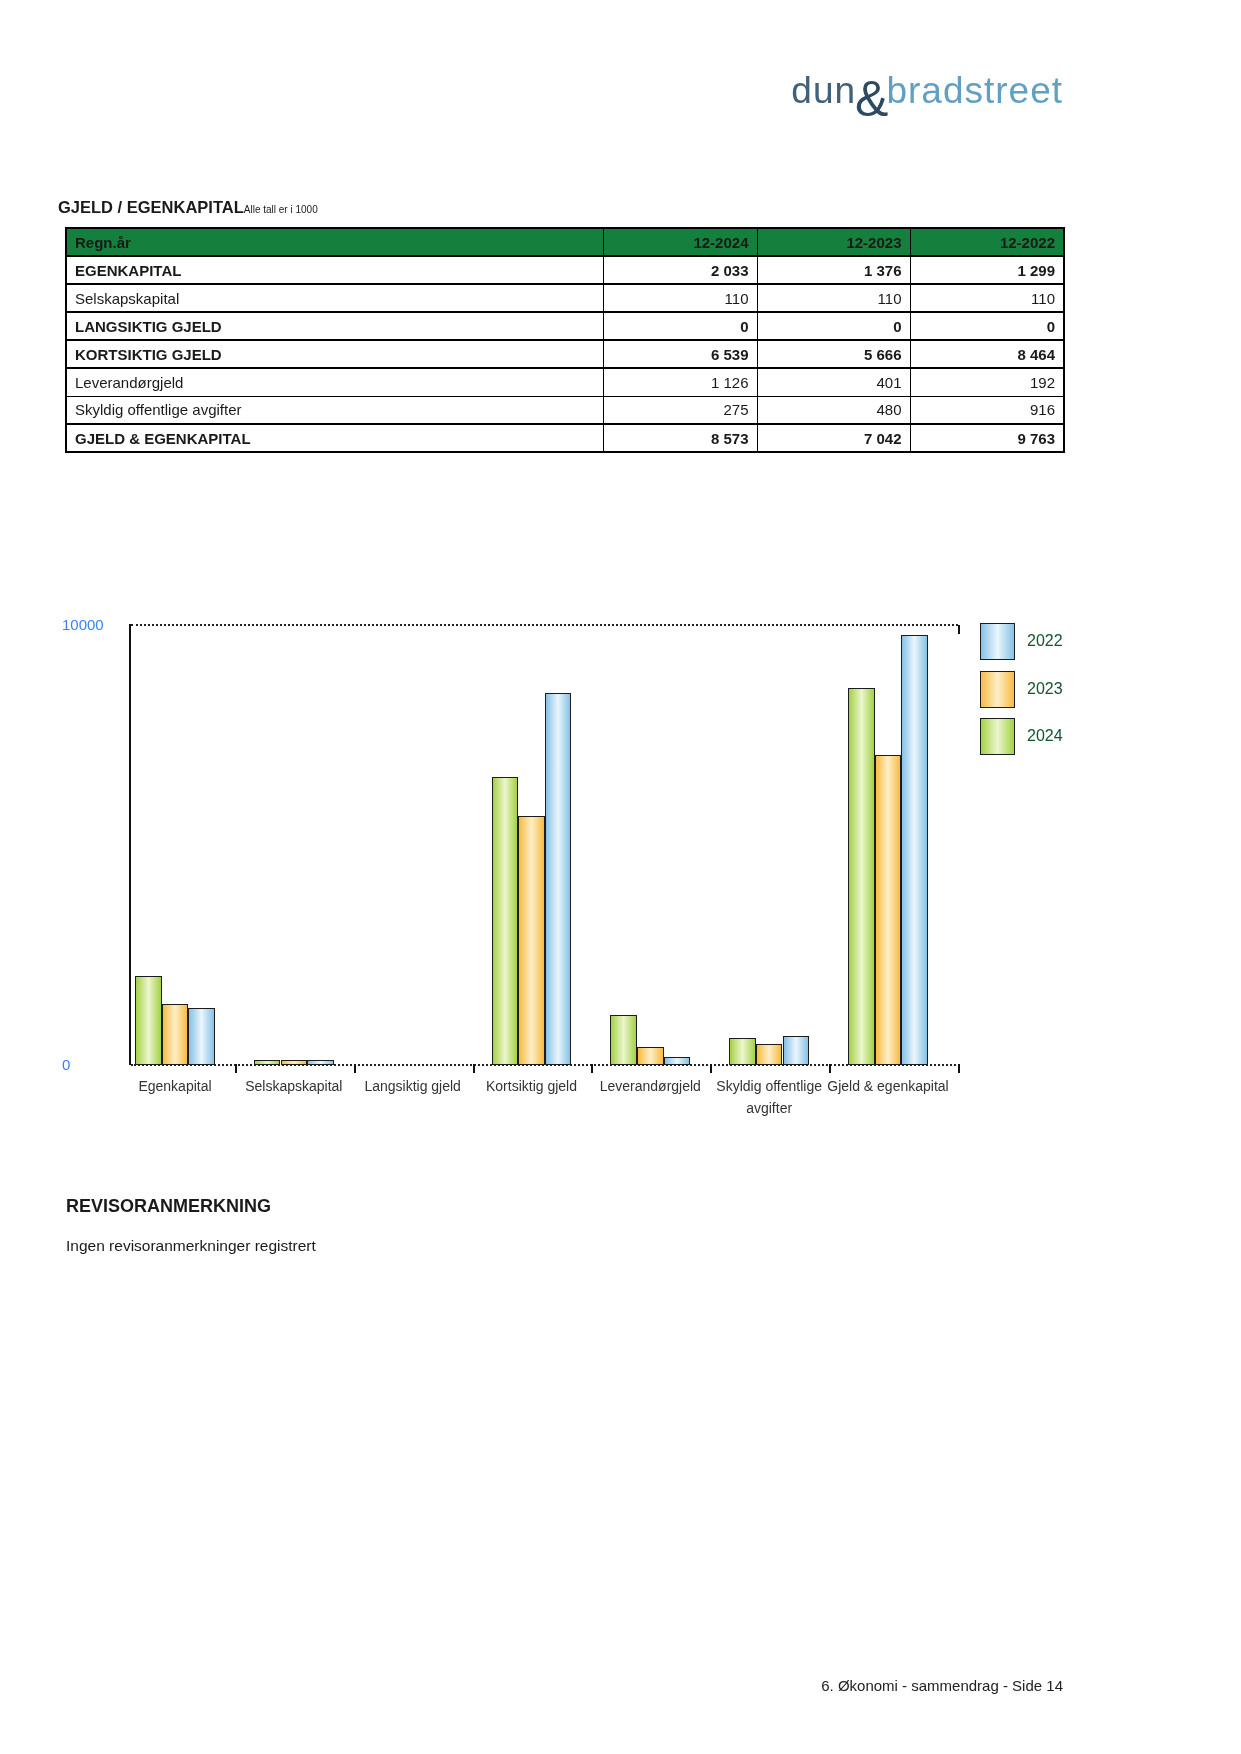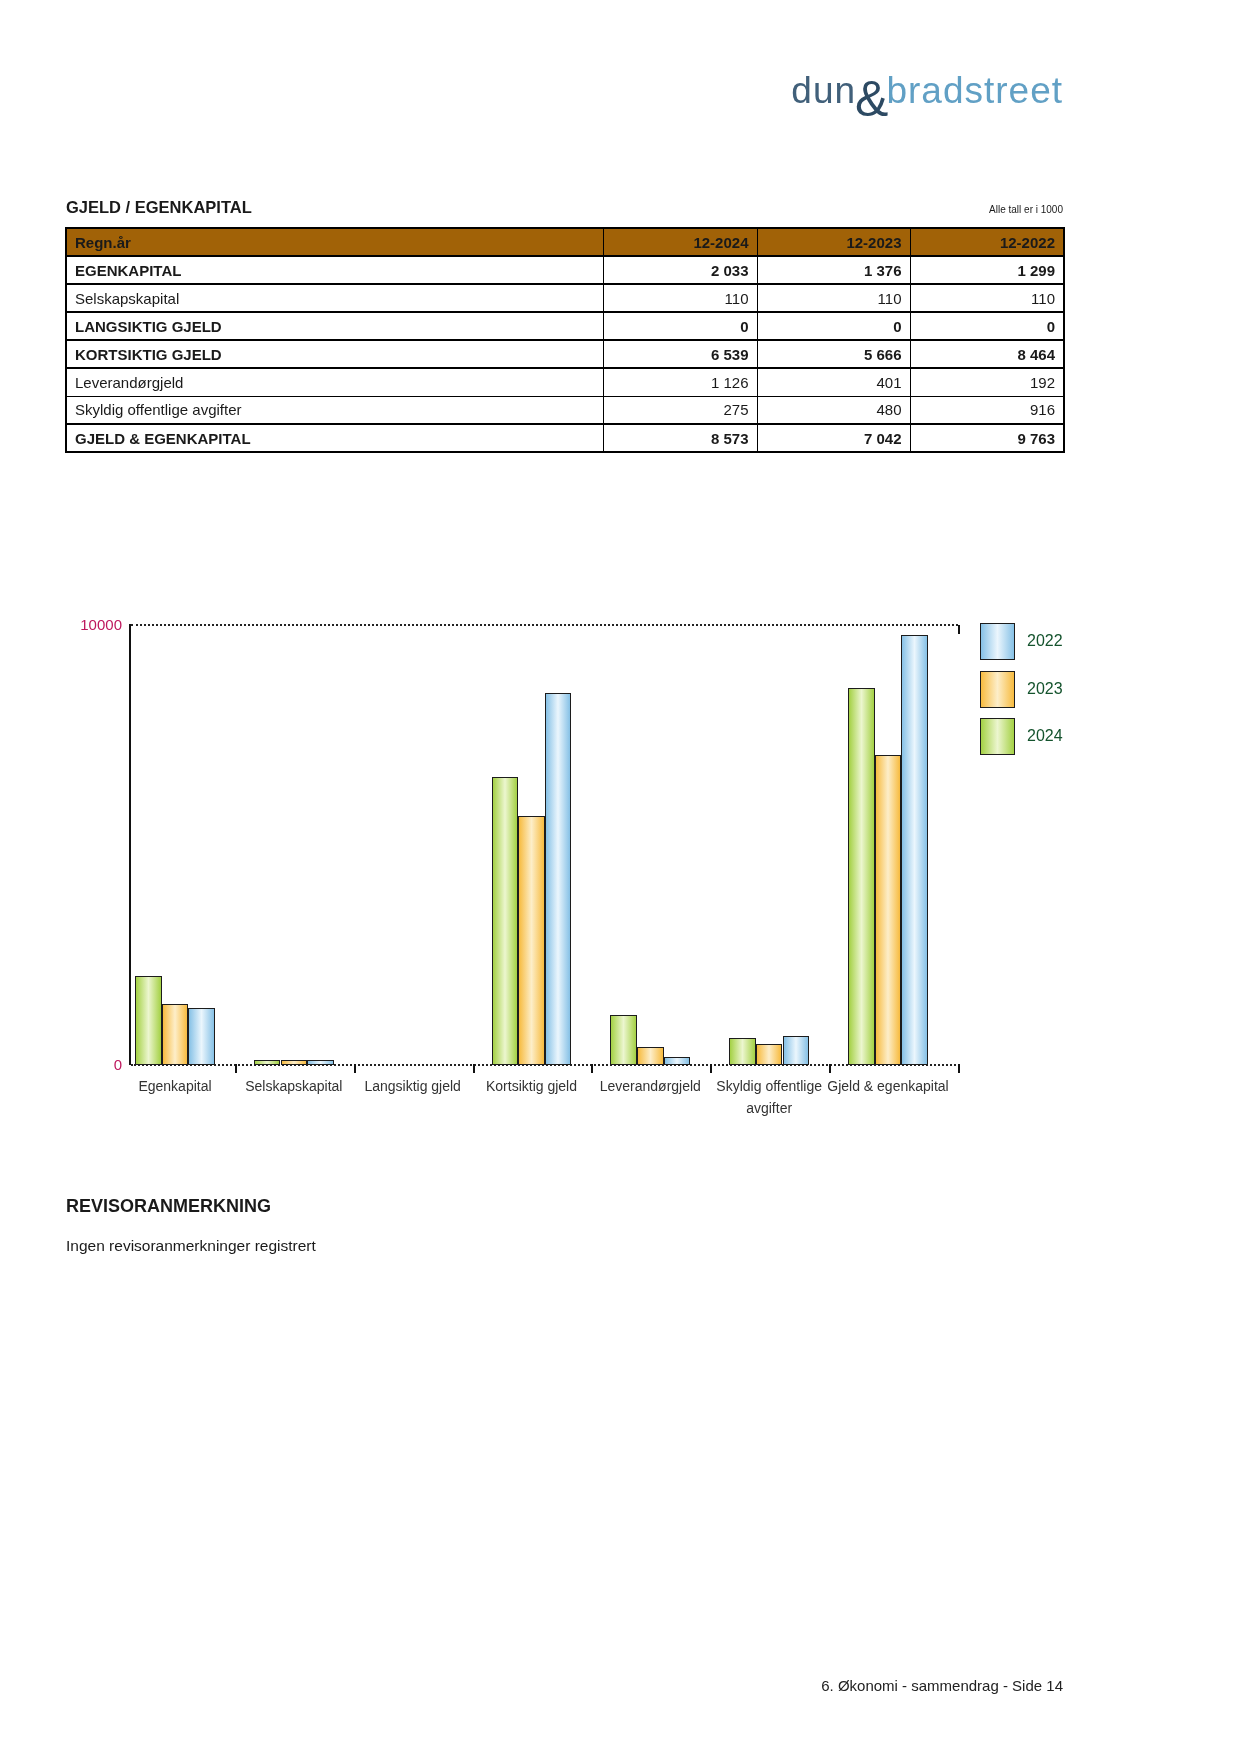--- a/index.html
+++ b/index.html
@@ -7,37 +7,37 @@
   body { font-family:"Liberation Sans", sans-serif; color:#1a1a1a; }
   .page { position:relative; width:1241px; height:1754px; background:#fff; overflow:hidden; }
 
   
   .logo { position:absolute; top:70px; right:178px; display:flex; align-items:flex-start; }
   .logo .dun { font-size:37px; color:#41607a; letter-spacing:1px; }
   .logo .amp { font-size:50px; color:#2d4a63; font-weight:400; margin:0 -2px 6px -1px; }
   .logo .brad { font-size:37px; color:#61a0c5; letter-spacing:1px; }
 
   
-  .title-row { position:absolute; left:66px; top:198px; width:997px; display:flex; justify-content:space-between; align-items:baseline; }
+  .title-row { position:absolute; left:58px; top:198px; width:997px; display:flex; align-items:baseline; }
   .sec-title { font-size:16.5px; font-weight:bold; }
   .units-note { font-size:10px; }
 
   
   table.fin { position:absolute; left:65px; top:227px; width:998px; border-collapse:collapse; table-layout:fixed; border:2px solid #000; }
   table.fin td, table.fin th { border:1px solid #000; font-size:15px; padding:4px 8px; height:28px; overflow:hidden; white-space:nowrap; }
-  table.fin th { background:#a16207; text-align:left; font-weight:bold; }
+  table.fin th { background:#15803d; text-align:left; font-weight:bold; }
   table.fin th.num, table.fin td.num { text-align:right; }
   table.fin tr.bold td { font-weight:bold; border-top:2px solid #000; border-bottom:2px solid #000; }
 
   
   .chart { position:absolute; left:0; top:0; width:1241px; height:1754px; pointer-events:none; }
   .yaxis-line { position:absolute; left:129px; top:624px; width:2px; height:441px; background:#111; }
   .topline { position:absolute; left:131px; top:624px; width:827px; border-top:2px dotted #222; }
   .baseline { position:absolute; left:131px; top:1064px; width:829px; border-top:2px dotted #222; }
-  .ytick-label { position:absolute; width:60px; text-align:right; font-size:15px; color:#be185d; }
+  .ytick-label { position:absolute; width:60px; text-align:left; font-size:15px; color:#3b82f6; }
   .tick { position:absolute; width:2px; height:9px; background:#111; }
   .bar { position:absolute; border:1px solid #1c1c1c; }
   .xlabel { position:absolute; width:124px; text-align:center; font-size:14px; color:#333; line-height:22px; }
   .legend-swatch { position:absolute; width:35px; height:37px; border:1.5px solid #1c1c1c; }
   .legend-label { position:absolute; font-size:16px; color:#14532d; }
 
   
   .revisor-title { position:absolute; left:66px; top:1196px; font-size:18px; font-weight:bold; }
   .revisor-text { position:absolute; left:66px; top:1237px; font-size:15.5px; }
 

